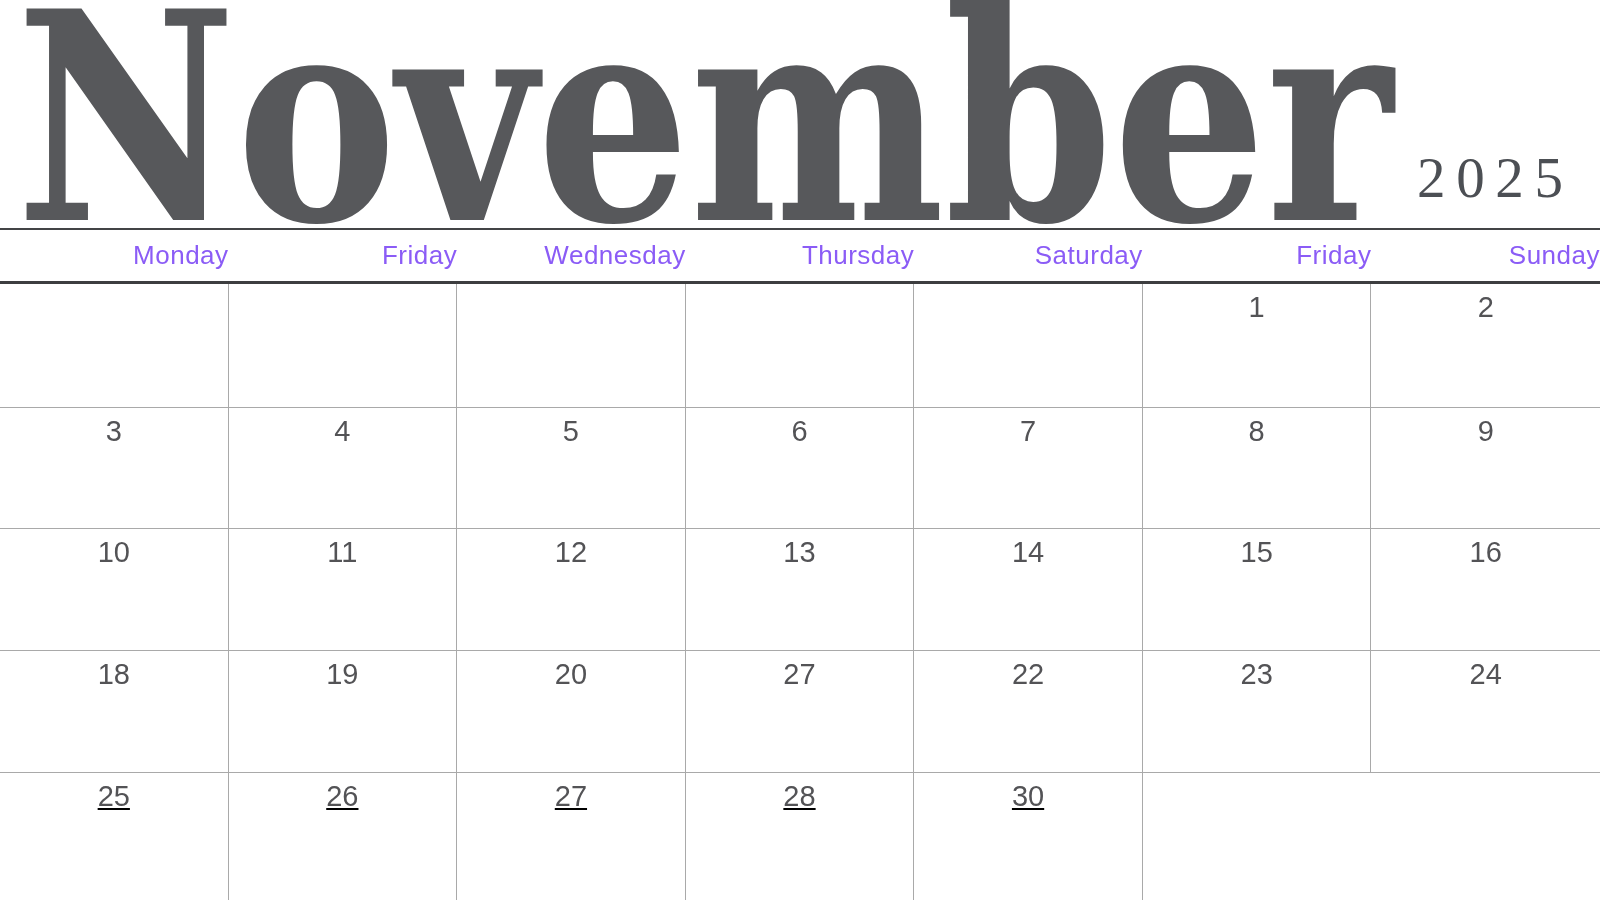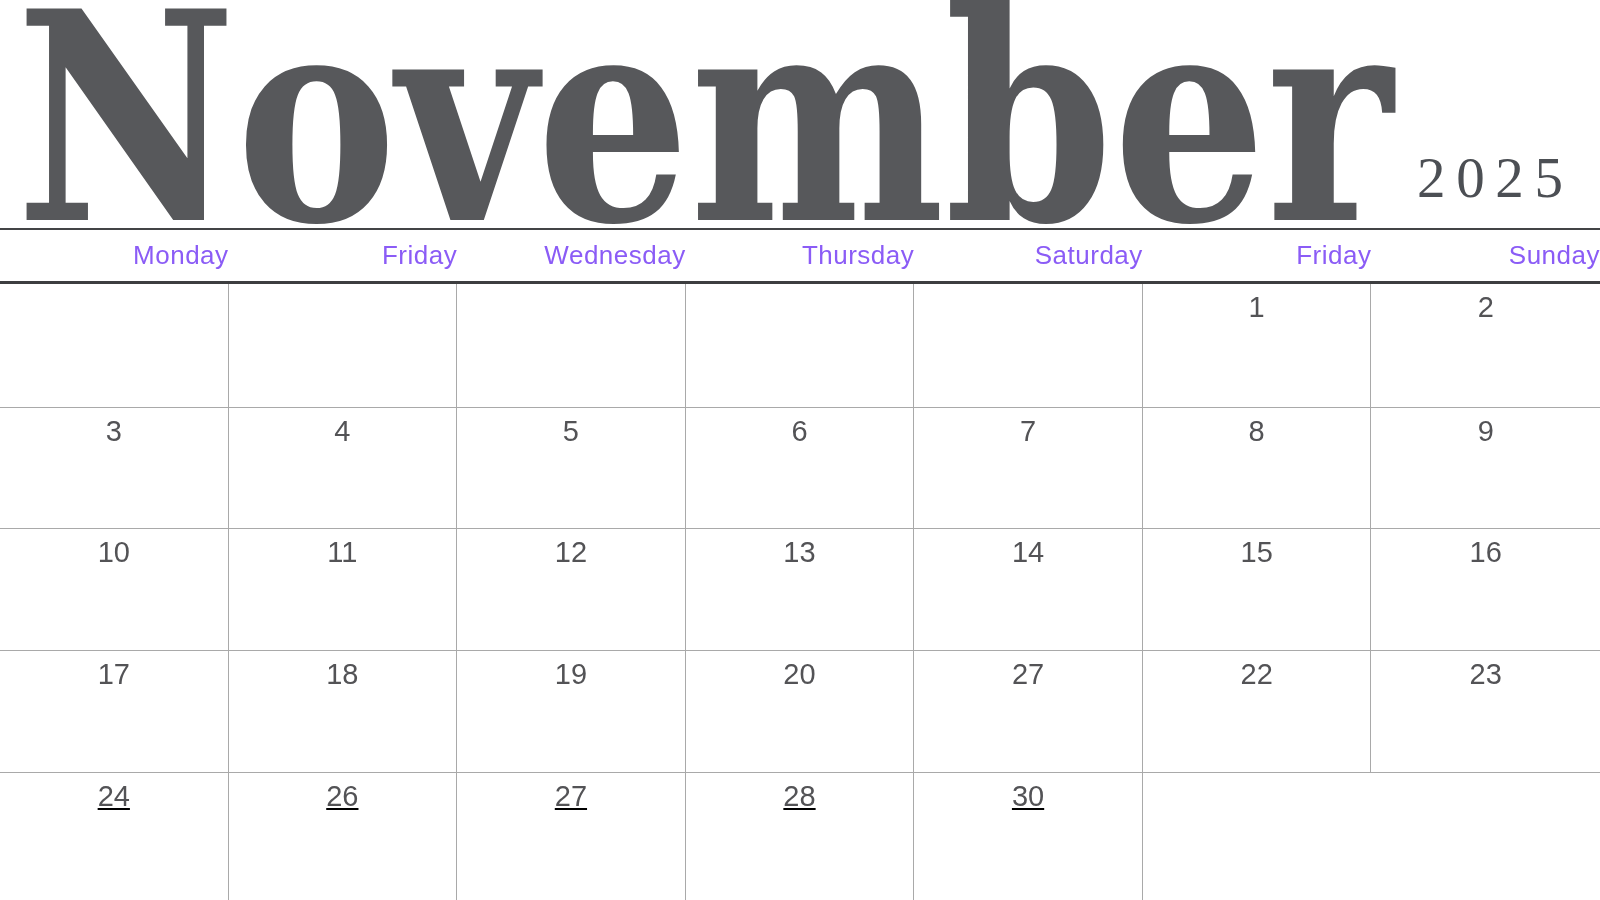--- a/index.html
+++ b/index.html
@@ -164,23 +164,20 @@
       <div class="day-cell">
         <div class="day-number">14</div>
       </div>
       <div class="day-cell">
         <div class="day-number">15</div>
       </div>
       <div class="day-cell">
         <div class="day-number">16</div>
       </div>
       <div class="day-cell">
-        <div class="day-number">17</div>
-      </div>
-      <div class="day-cell">
         <div class="day-number">18</div>
       </div>
       <div class="day-cell">
         <div class="day-number">19</div>
       </div>
       <div class="day-cell">
         <div class="day-number">20</div>
       </div>
       <div class="day-cell">
         <div class="day-number">27</div>
@@ -188,20 +185,23 @@
       <div class="day-cell">
         <div class="day-number">22</div>
       </div>
       <div class="day-cell">
         <div class="day-number">23</div>
       </div>
       <div class="day-cell">
         <div class="day-number">24</div>
       </div>
       <div class="day-cell">
+        <div class="day-number">25</div>
+      </div>
+      <div class="day-cell">
         <div class="day-number">26</div>
       </div>
       <div class="day-cell">
         <div class="day-number">27</div>
       </div>
       <div class="day-cell">
         <div class="day-number">28</div>
       </div>
       <div class="day-cell">
         <div class="day-number">30</div>

